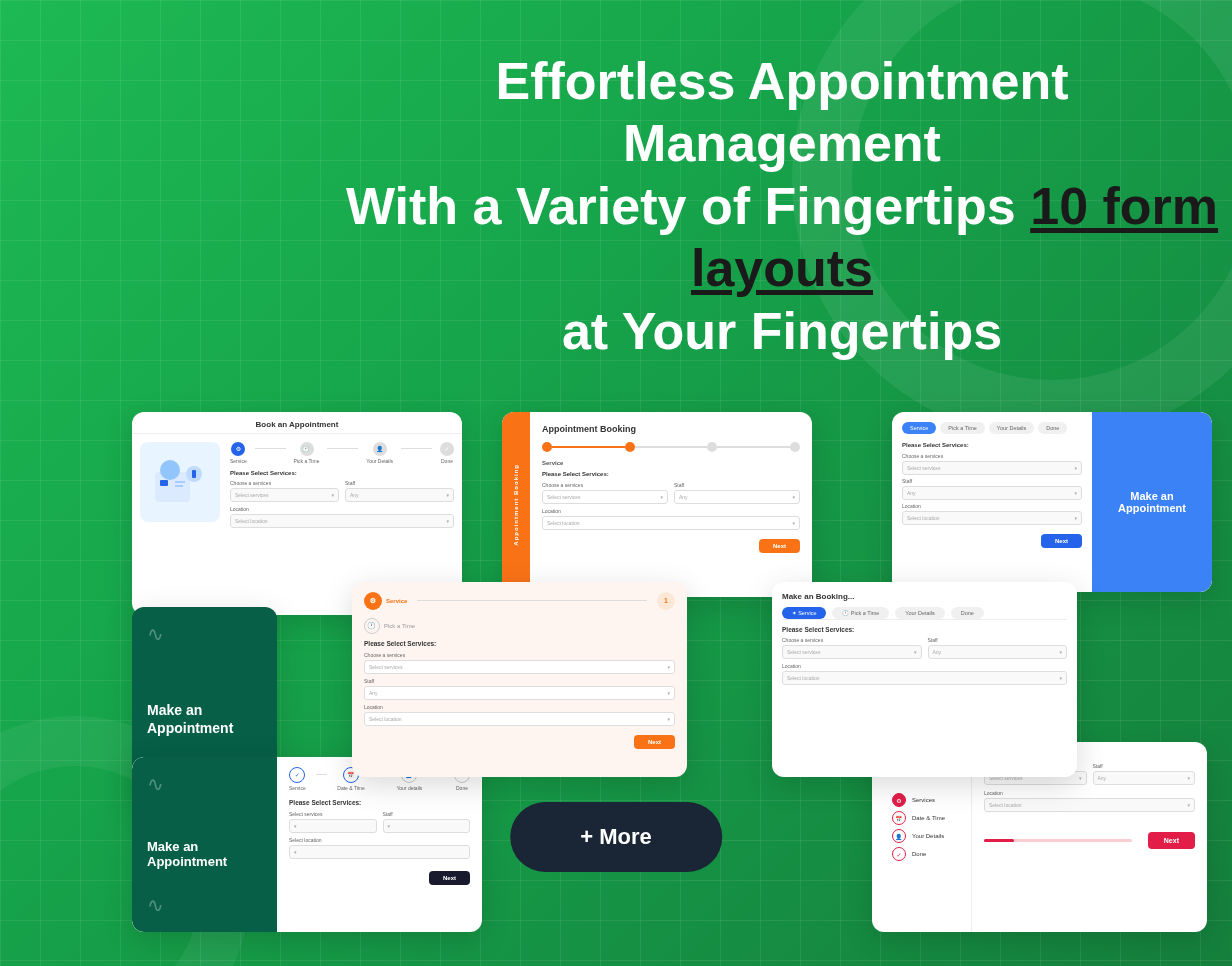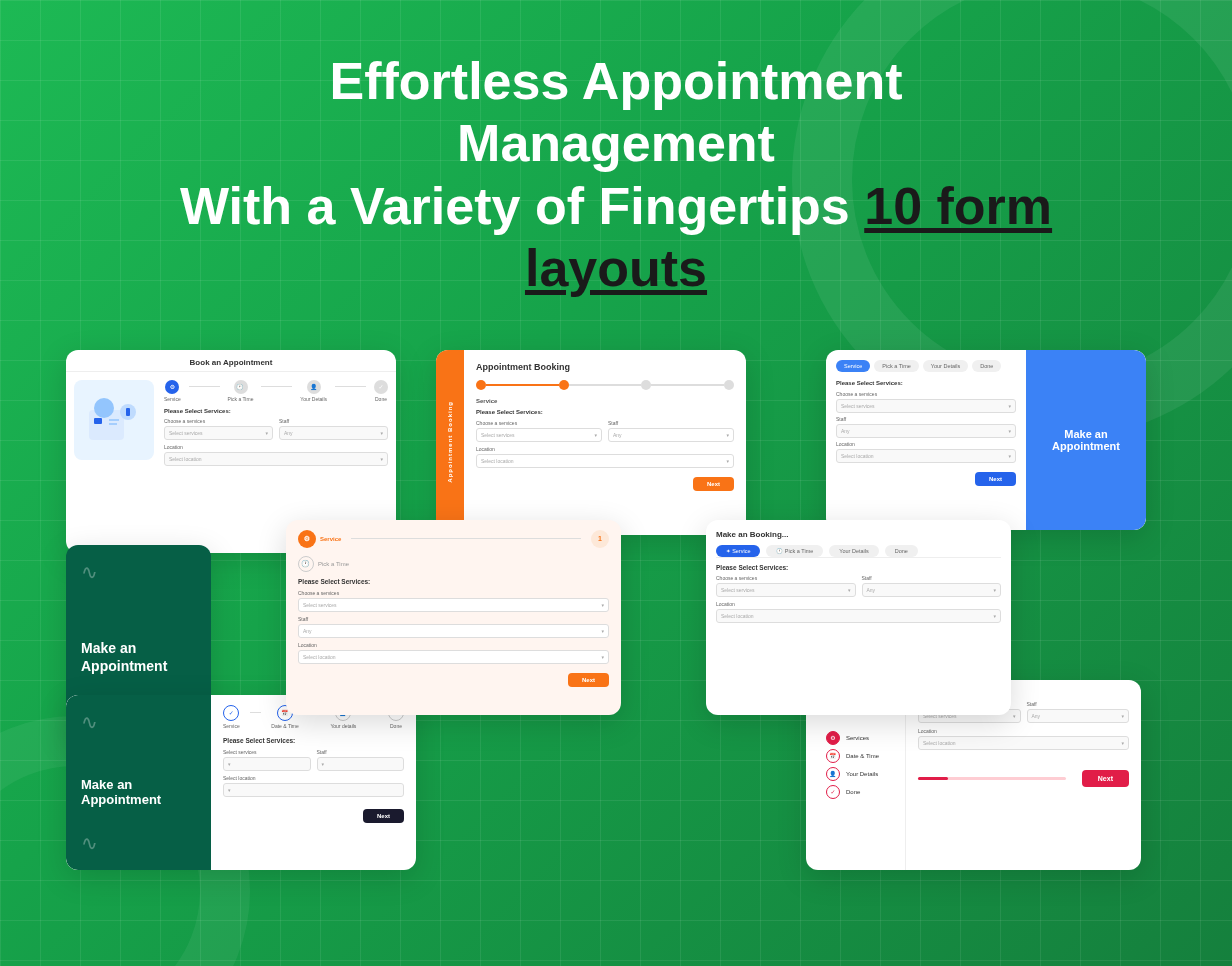--- a/index.html
+++ b/index.html
@@ -46,21 +46,21 @@
       border-radius: 50%;
       border: 50px solid rgba(255,255,255,0.06);
       pointer-events: none;
     }
 
     .content-wrapper {
       position: relative;
       z-index: 1;
       display: flex;
       flex-direction: column;
-      align-items: center;
+      align-items: flex-end;
       padding-top: 50px;
     }
 
     .hero-title {
       text-align: center;
       color: white;
       line-height: 1.2;
       max-width: 900px;
       margin-bottom: 50px;
     }
@@ -658,20 +658,21 @@
 <body>
 
 <div class="deco-circle-2"></div>
 
 <div class="content-wrapper">
 
   <div class="hero-title">
     <h1>
       <span>Effortless Appointment Management</span><br>
       <span>With a Variety of Fingertips </span><span class="highlight">10 form layouts</span><br>
+      <span>at Your Fingertips</span>
     </h1>
   </div>
 
   <div class="cards-section">
 
     <div class="card card-1">
       <div class="card-1-header">Book an Appointment</div>
       <div class="card-1-body">
         <div class="card-1-illustration">
           <svg width="60" height="60" viewBox="0 0 60 60">
@@ -955,14 +956,17 @@
               <div class="card-8-progress-fill"></div>
             </div>
             <div class="card-8-next-btn">Next</div>
           </div>
         </div>
       </div>
     </div>
 
   </div>
 
+  <div class="more-btn">
+    <span>+ More</span>
+  </div>
 
 </div>
 
 </body></html>

